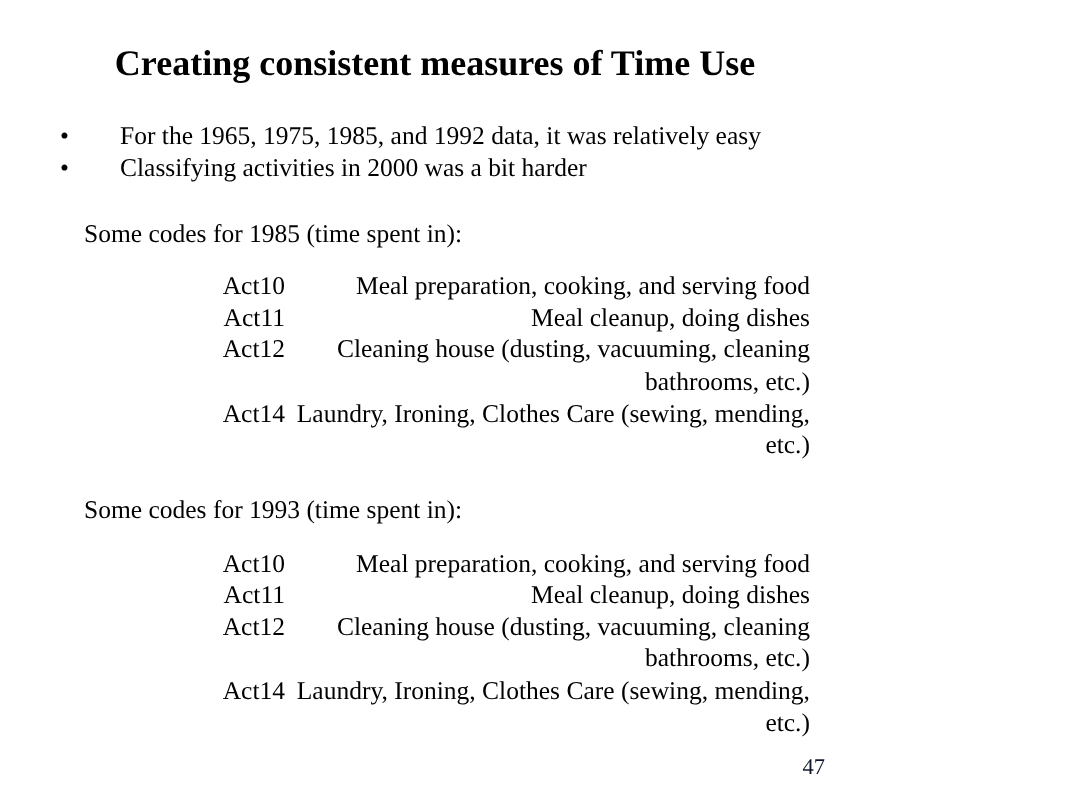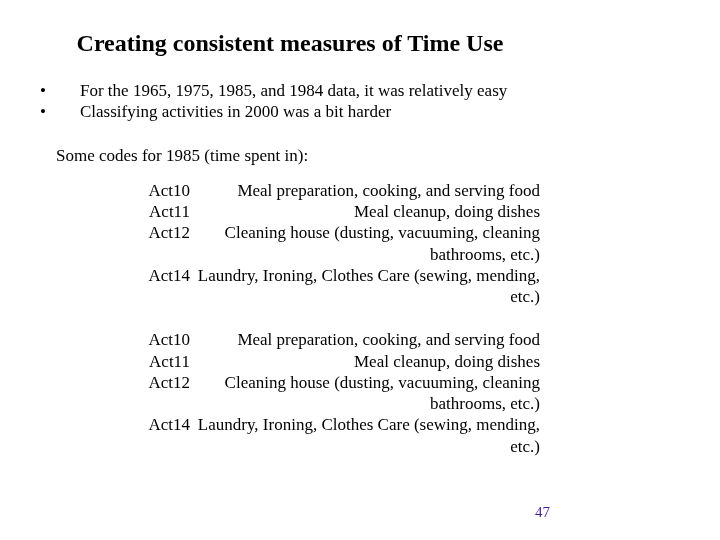--- a/index.html
+++ b/index.html
@@ -58,34 +58,34 @@
     flex: 0 0 110px;
   }
   .code-desc {
     flex: 1 1 auto;
   }
   .page-num {
     position: absolute;
     right: 30px;
     bottom: 18px;
     font-size: 15px;
-    color: #4c1d95;
+    color: #0f172a;
   }
 </style>
 </head>
 <body>
 
 <div class="slide">
 
   <div class="title">Creating consistent measures of Time Use</div>
 
   <div class="bullets">
     <div class="bullet-row">
       <div class="bullet-mark">•</div>
-      <div class="bullet-text">For the 1965, 1975, 1985, and 1984 data, it was relatively easy</div>
+      <div class="bullet-text">For the 1965, 1975, 1985, and 1992 data, it was relatively easy</div>
     </div>
     <div class="bullet-row">
       <div class="bullet-mark">•</div>
       <div class="bullet-text">Classifying activities in 2000 was a bit harder</div>
     </div>
   </div>
 
   <div class="section-label">Some codes for 1985 (time spent in):</div>
 
   <div class="code-block">
@@ -100,20 +100,21 @@
     <div class="code-row">
       <div class="code-key">Act12</div>
       <div class="code-desc">Cleaning house (dusting, vacuuming, cleaning bathrooms, etc.)</div>
     </div>
     <div class="code-row">
       <div class="code-key">Act14</div>
       <div class="code-desc">Laundry, Ironing, Clothes Care (sewing, mending, etc.)</div>
     </div>
   </div>
 
+  <div class="section-label">Some codes for 1993 (time spent in):</div>
 
   <div class="code-block">
     <div class="code-row">
       <div class="code-key">Act10</div>
       <div class="code-desc">Meal preparation, cooking, and serving food</div>
     </div>
     <div class="code-row">
       <div class="code-key">Act11</div>
       <div class="code-desc">Meal cleanup, doing dishes</div>
     </div>

